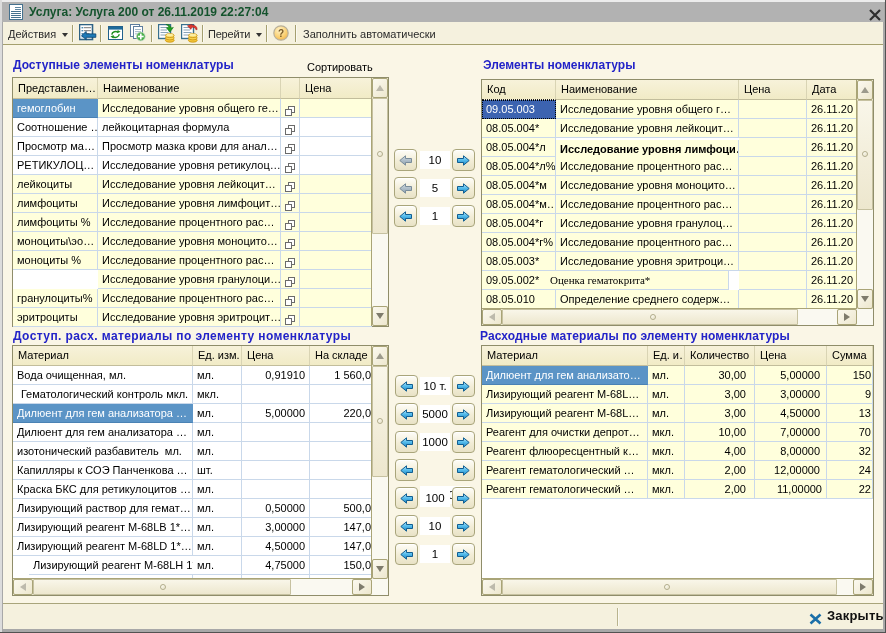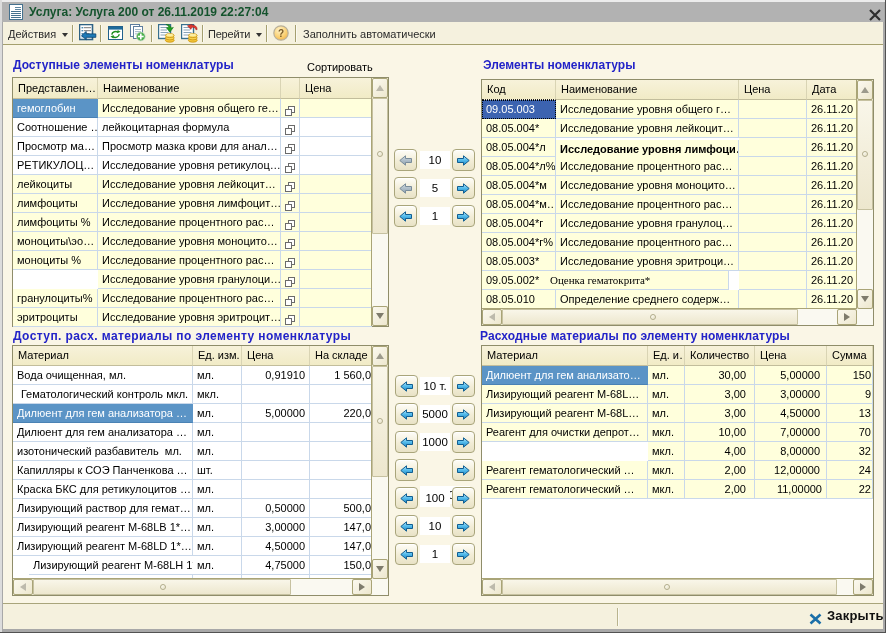--- a/index.html
+++ b/index.html
@@ -431,20 +431,21 @@
     <div class="cl ye" style="left:0px;top:58px;width:166px;height:19px;">Лизирующий реагент М-68L…</div>
     <div class="cl ye" style="left:166px;top:58px;width:37px;height:19px;">мл.</div>
     <div class="cl ye num" style="left:203px;top:58px;width:70px;height:19px;padding-right:8px">3,00</div>
     <div class="cl ye num" style="left:273px;top:58px;width:72px;height:19px;padding-right:6px">4,50000</div>
     <div class="cl ye num" style="left:345px;top:58px;width:46px;height:19px;padding-right:1px">13</div>
     <div class="cl ye" style="left:0px;top:77px;width:166px;height:19px;">Реагент для очистки депрот…</div>
     <div class="cl ye" style="left:166px;top:77px;width:37px;height:19px;">мкл.</div>
     <div class="cl ye num" style="left:203px;top:77px;width:70px;height:19px;padding-right:8px">10,00</div>
     <div class="cl ye num" style="left:273px;top:77px;width:72px;height:19px;padding-right:6px">7,00000</div>
     <div class="cl ye num" style="left:345px;top:77px;width:46px;height:19px;padding-right:1px">70</div>
+    <div class="cl ye" style="left:0px;top:96px;width:166px;height:19px;">Реагент флюоресцентный к…</div>
     <div class="cl ye" style="left:166px;top:96px;width:37px;height:19px;">мкл.</div>
     <div class="cl ye num" style="left:203px;top:96px;width:70px;height:19px;padding-right:8px">4,00</div>
     <div class="cl ye num" style="left:273px;top:96px;width:72px;height:19px;padding-right:6px">8,00000</div>
     <div class="cl ye num" style="left:345px;top:96px;width:46px;height:19px;padding-right:1px">32</div>
     <div class="cl ye" style="left:0px;top:115px;width:166px;height:19px;">Реагент гематологический …</div>
     <div class="cl ye" style="left:166px;top:115px;width:37px;height:19px;">мкл.</div>
     <div class="cl ye num" style="left:203px;top:115px;width:70px;height:19px;padding-right:8px">2,00</div>
     <div class="cl ye num" style="left:273px;top:115px;width:72px;height:19px;padding-right:6px">12,00000</div>
     <div class="cl ye num" style="left:345px;top:115px;width:46px;height:19px;padding-right:1px">24</div>
     <div class="cl ye" style="left:0px;top:134px;width:166px;height:19px;">Реагент гематологический …</div>

